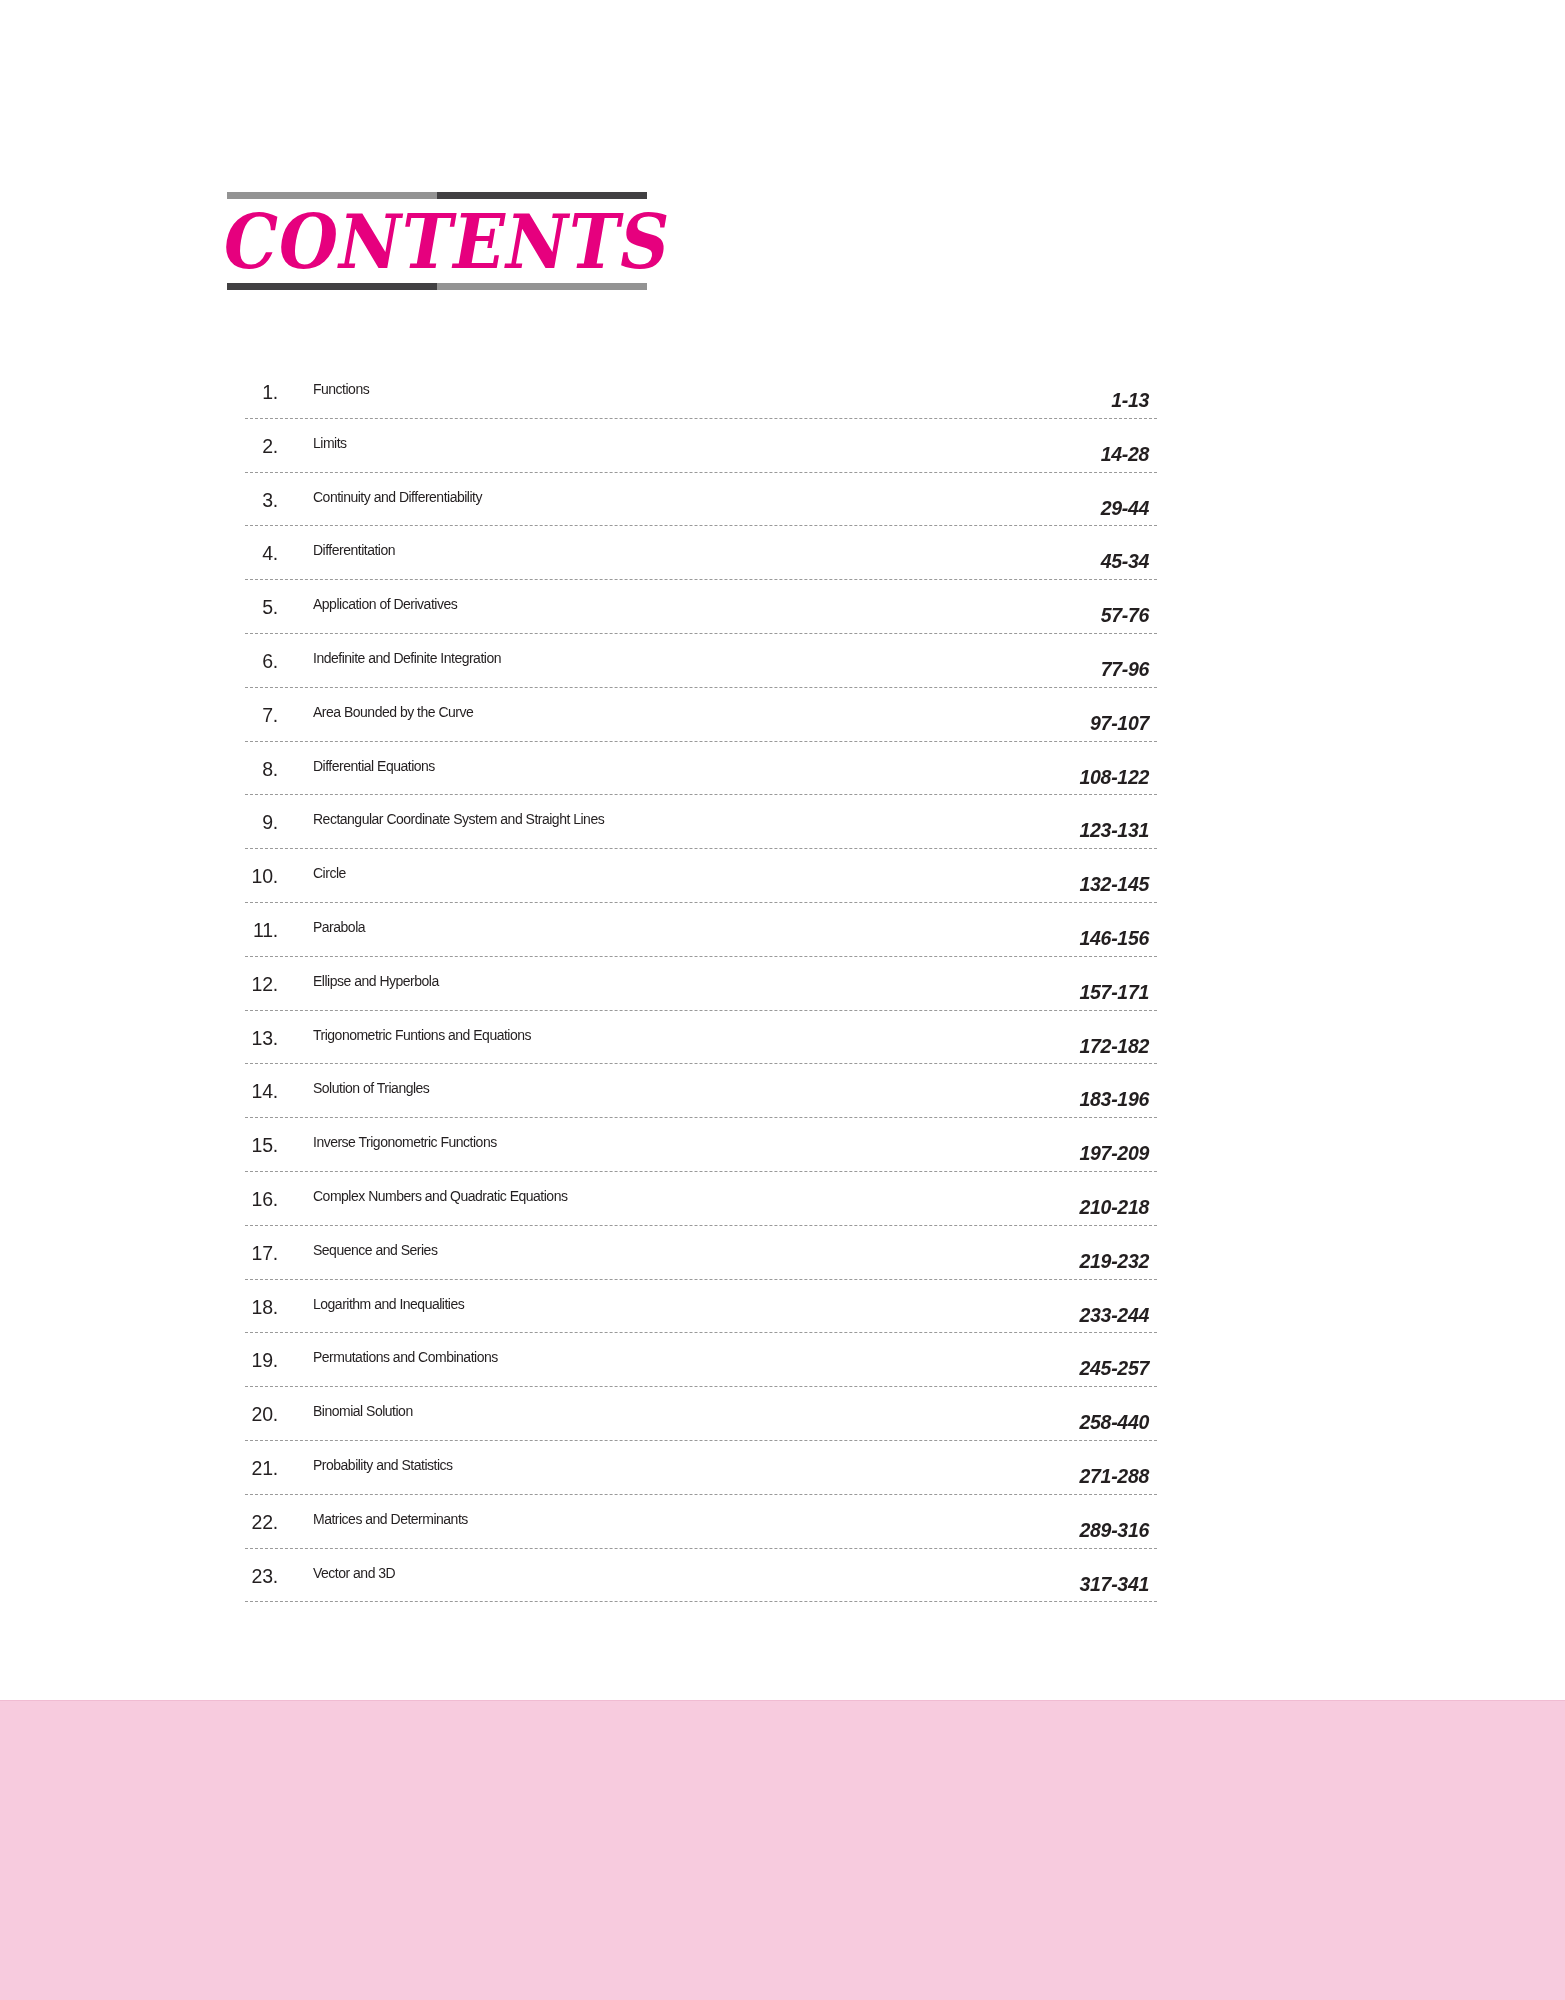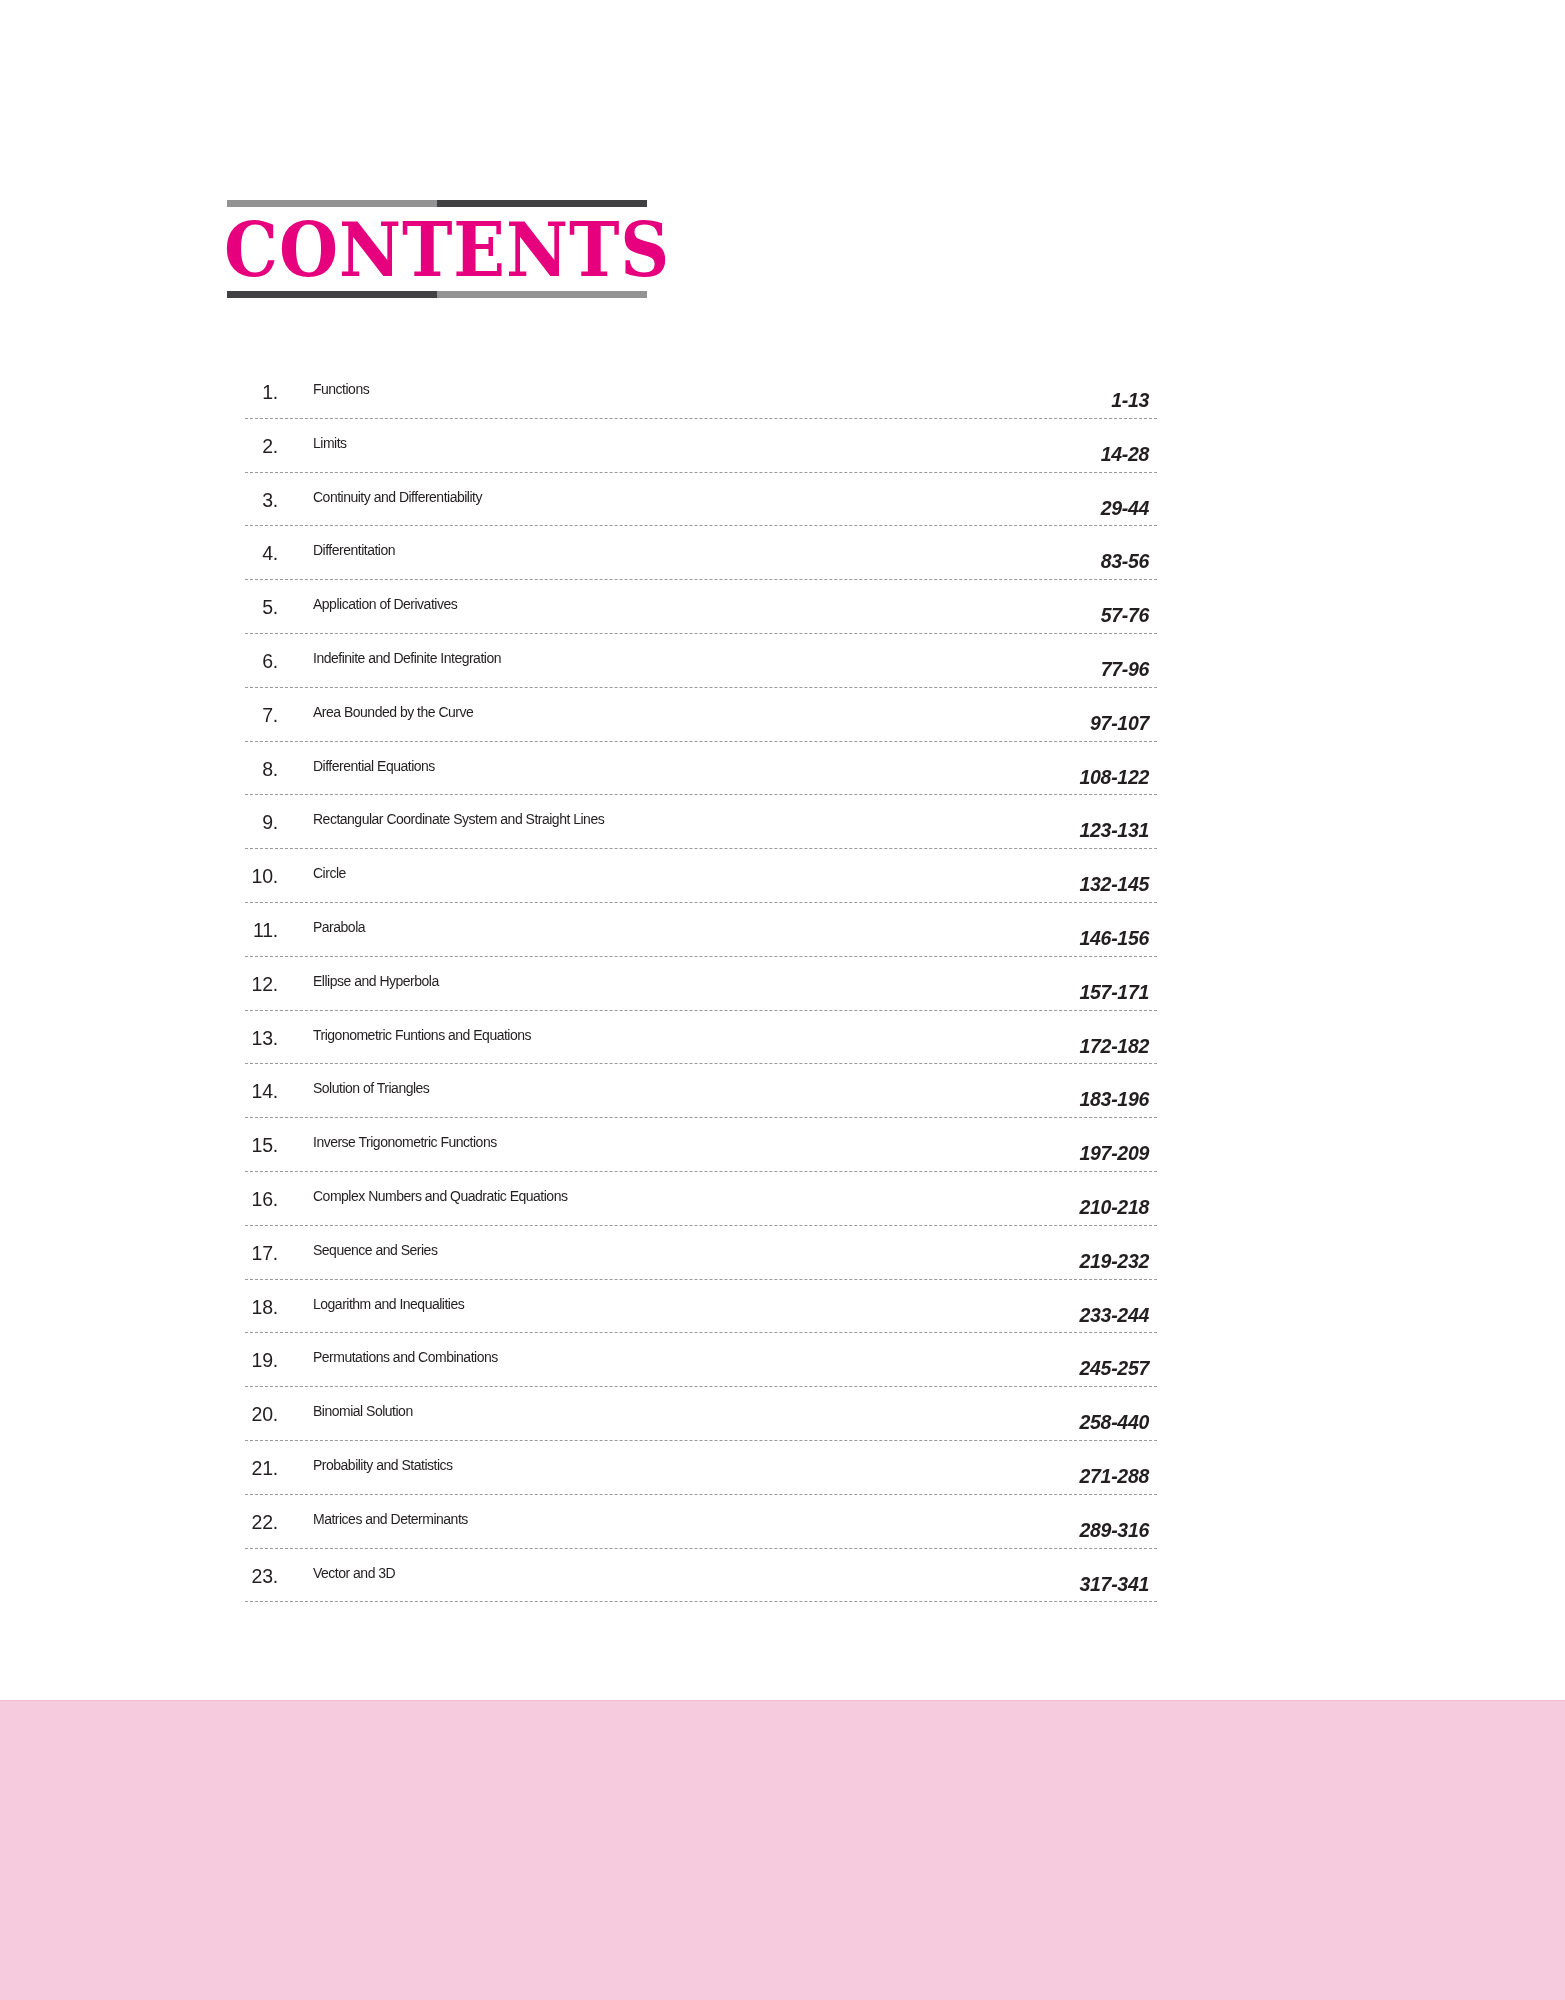--- a/index.html
+++ b/index.html
@@ -2,21 +2,21 @@
 <html><head>
 <meta charset="utf-8">
 <style>
   html, body { margin:0; padding:0; }
   body {
     width:1565px; height:2000px; position:relative; overflow:hidden;
     background:#ffffff;
     font-family:"Liberation Sans", "DejaVu Sans", sans-serif;
     color:#231f20;
   }
-  .header { position:absolute; left:227px; top:200px; width:420px; height:100px; }
+  .header { position:absolute; left:227px; top:192px; width:420px; height:100px;font-style:italic; }
   .bar { position:absolute; left:0; width:420px; height:7px; display:flex; }
   .bar .seg { flex:1; height:100%; }
   .bar.top { top:0; }
   .bar.bottom { top:91px; }
   .grey { background:#939393; }
   .dark { background:#414042; }
   .title {
     position:absolute; left:-3px; top:12px; width:430px;
     font-family:"DejaVu Serif", "Liberation Serif", serif;
     font-weight:bold; font-size:75px; line-height:76px;
@@ -70,21 +70,21 @@
       <span class="pages">14-28</span>
     </li>
   <li class="row">
       <span class="num">3.</span>
       <span class="label">Continuity and Differentiability</span>
       <span class="pages">29-44</span>
     </li>
   <li class="row">
       <span class="num">4.</span>
       <span class="label">Differentitation</span>
-      <span class="pages">83-56</span>
+      <span class="pages">45-34</span>
     </li>
   <li class="row">
       <span class="num">5.</span>
       <span class="label">Application of Derivatives</span>
       <span class="pages">57-76</span>
     </li>
   <li class="row">
       <span class="num">6.</span>
       <span class="label">Indefinite and Definite Integration</span>
       <span class="pages">77-96</span>

